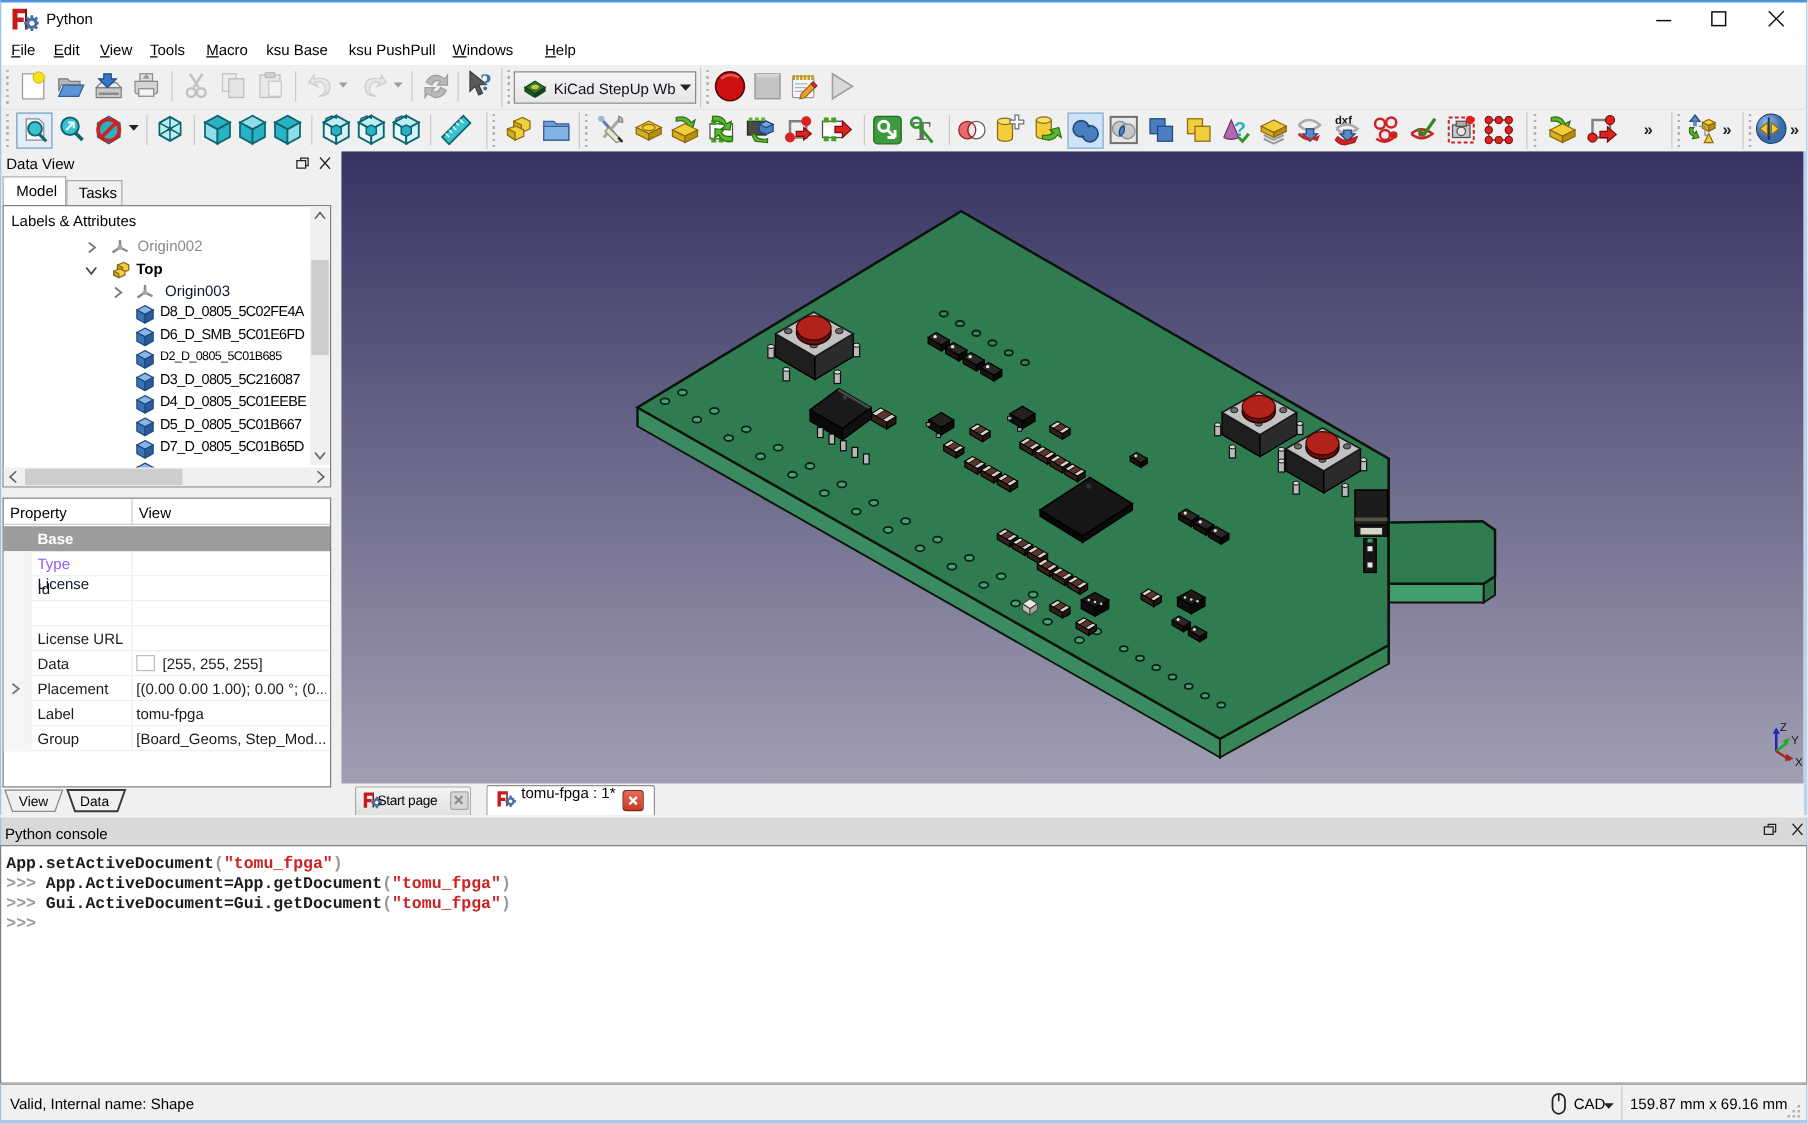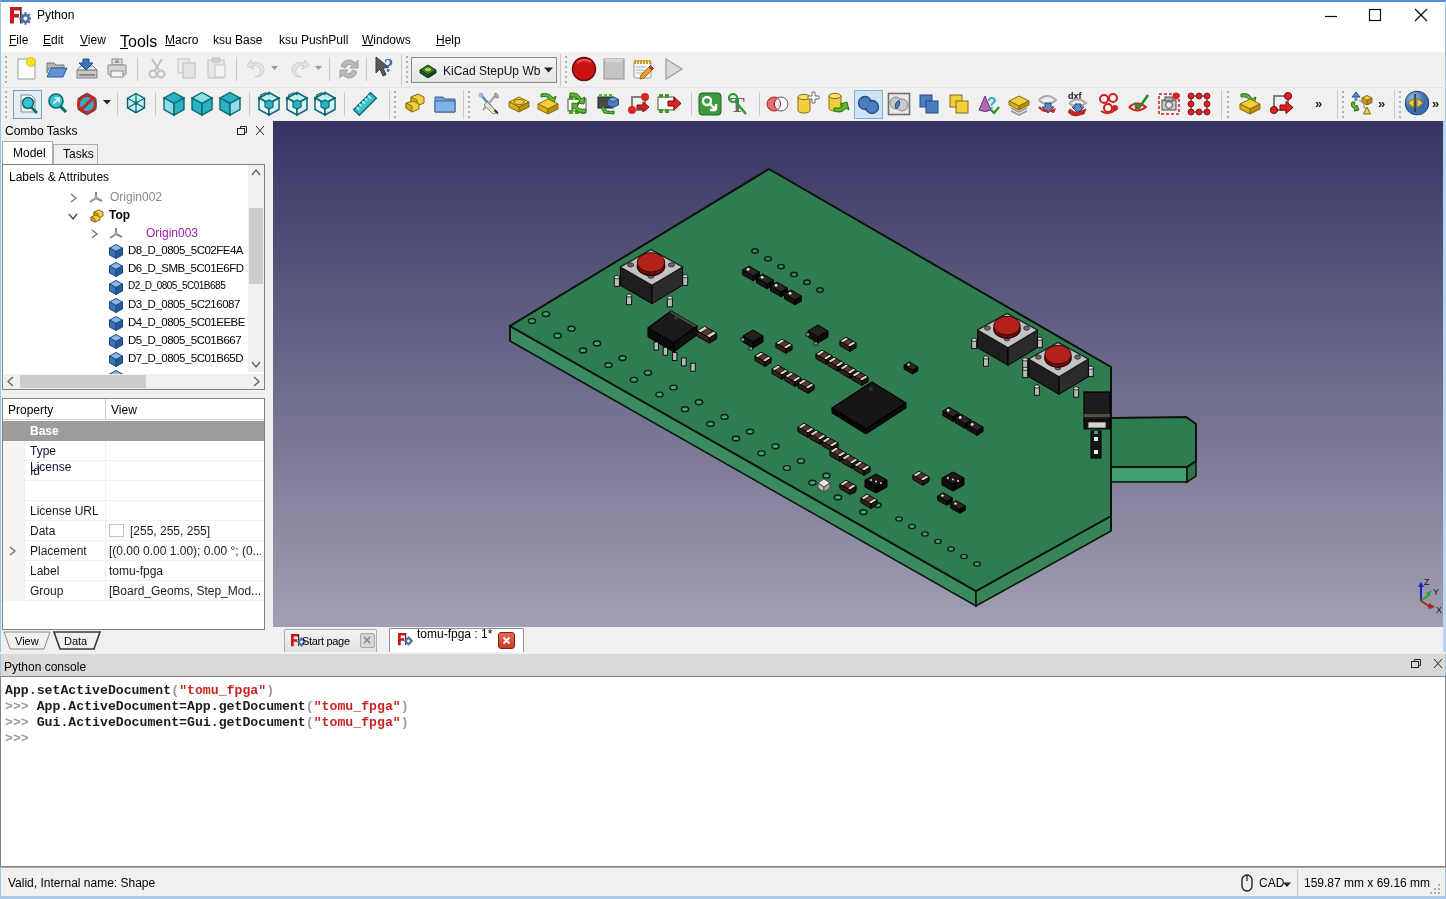--- a/index.html
+++ b/index.html
@@ -32,21 +32,21 @@
       <line x1="5" y1="8.5" x2="17" y2="8.5"></line>
       <rect x="49.5" y="1.5" width="11" height="11"></rect>
       <line x1="95" y1="1" x2="107" y2="13"></line>
       <line x1="107" y1="1" x2="95" y2="13"></line>
     </g>
   </svg>
 <div class="abs" style="left:0;top:30px;width:1446px;height:22px;background:#ffffff;border-left:1px solid #9cc5ec;border-right:1px solid #9cc5ec"></div>
 <div class="abs" style="left:9px;top:33px;font-size:12px"><u>F</u>ile</div>
 <div class="abs" style="left:43px;top:33px;font-size:12px"><u>E</u>dit</div>
 <div class="abs" style="left:80px;top:33px;font-size:12px"><u>V</u>iew</div>
-<div class="abs" style="left:120px;top:33px;font-size:16px"><u>T</u>ools</div>
+<div class="abs" style="left:120px;top:33px;font-size:12px"><u>T</u>ools</div>
 <div class="abs" style="left:165px;top:33px;font-size:12px"><u>M</u>acro</div>
 <div class="abs" style="left:213px;top:33px;font-size:12px">ksu Base</div>
 <div class="abs" style="left:279px;top:33px;font-size:12px">ksu PushPull</div>
 <div class="abs" style="left:362px;top:33px;font-size:12px"><u>W</u>indows</div>
 <div class="abs" style="left:436px;top:33px;font-size:12px"><u>H</u>elp</div>
 <div class="abs" style="left:0;top:52px;width:1446px;height:36px;background:#f0f0f0;border-bottom:1px solid #e3e3e3;border-left:1px solid #9cc5ec;border-right:1px solid #9cc5ec"></div>
 <div class="abs" style="left:0;top:88px;width:1446px;height:33px;background:#f0f0f0;border-left:1px solid #9cc5ec;border-right:1px solid #9cc5ec"></div>
 <div class="handle" style="left:5px;top:56px;height:28px"></div>
 <div class="sep1" style="left:137px;top:57px;height:24px"></div>
 <div class="sep1" style="left:236px;top:57px;height:24px"></div>
@@ -453,21 +453,21 @@
         <stop offset="0" stop-color="#9ec2ea"></stop>
         <stop offset="1" stop-color="#3a6aaa" stop-opacity="0.9"></stop>
       </radialGradient>
     </defs>
     <path d="M11,4 v18" stroke="#16365e" stroke-width="1.6"></path>
     <path d="M10,8 l-6,5 6,5 z" fill="#f2cf3a" stroke="#8a6a10"></path>
     <path d="M13,8 l6,5 -6,5 z" fill="#f2cf3a" stroke="#8a6a10"></path>
   </svg>
 <div class="abs" style="left:1432px;top:96px;font-size:13px;font-weight:bold;color:#222">»</div>
 <div class="abs" style="left:0;top:121px;width:267px;height:531px;background:#f0f0f0;border-left:1px solid #9cc5ec"></div>
-<div class="abs" style="left:5px;top:124px;font-size:12px">Combo Tasks</div>
+<div class="abs" style="left:5px;top:124px;font-size:12px">Data View</div>
 <svg style="position:absolute;left:236px;top:125px" width="30" height="12">
     <g stroke="#222" stroke-width="1" fill="none">
       <rect x="1.5" y="3.5" width="7" height="6"></rect>
       <path d="M4.5,3.5 v-2 h6 v6 h-2"></path>
       <path d="M20,1 l8,9 m0,-9 l-8,9"></path>
     </g>
   </svg>
 <div class="abs" style="left:2px;top:141px;width:51px;height:23px;background:#ffffff;border:1px solid #acacac;border-bottom:none"></div>
 <div class="abs" style="left:53px;top:144px;width:45px;height:20px;background:#f0f0f0;border:1px solid #acacac;border-bottom:none"></div>
 <div class="abs" style="left:13px;top:146px;font-size:12px">Model</div>
@@ -496,21 +496,21 @@
 <div class="abs" style="left:109px;top:208px;font-size:12px;font-weight:bold">Top</div>
 <svg style="position:absolute;left:89px;top:229px" width="10" height="10">
     <path d="M3,1 l5,4 -5,4" fill="none" stroke="#777" stroke-width="1.4"></path>
   </svg>
 <svg style="position:absolute;left:108px;top:226px" width="16" height="16">
     <g stroke="#8a8a8a" stroke-width="2" fill="none">
       <path d="M8,8 L8,2 M8,8 L2,12 M8,8 L14,11"></path>
     </g>
     <circle cx="8" cy="8" r="2" fill="#aaa"></circle>
   </svg>
-<div class="abs" style="left:146px;top:226px;font-size:12px;color:#a21caf">Origin003</div>
+<div class="abs" style="left:132px;top:226px;font-size:12px;color:#0f172a">Origin003</div>
 <svg style="position:absolute;left:108px;top:243px" width="16" height="16">
     <polygon points="8,1.5 14.5,5 8,8.5 1.5,5" fill="#8cb6e8" stroke="#1e4a80"></polygon>
     <polygon points="1.5,5 8,8.5 8,15.5 1.5,12" fill="#3c72b8" stroke="#1e4a80"></polygon>
     <polygon points="14.5,5 8,8.5 8,15.5 14.5,12" fill="#2a5a9c" stroke="#1e4a80"></polygon>
   </svg>
 <div class="abs" style="left:128px;top:244px;font-size:11.5px;letter-spacing:-0.5px">D8_D_0805_5C02FE4A</div>
 <svg style="position:absolute;left:108px;top:261px" width="16" height="16">
     <polygon points="8,1.5 14.5,5 8,8.5 1.5,5" fill="#8cb6e8" stroke="#1e4a80"></polygon>
     <polygon points="1.5,5 8,8.5 8,15.5 1.5,12" fill="#3c72b8" stroke="#1e4a80"></polygon>
     <polygon points="14.5,5 8,8.5 8,15.5 14.5,12" fill="#2a5a9c" stroke="#1e4a80"></polygon>
@@ -570,21 +570,21 @@
 <div class="abs" style="left:2px;top:398px;width:263px;height:232px;background:#ffffff;border:1px solid #828282"></div>
 <div class="abs" style="left:3px;top:399px;width:261px;height:21px;border-bottom:1px solid #d0d0d0"></div>
 <div class="abs" style="left:105px;top:399px;width:1px;height:21px;background:#d0d0d0"></div>
 <div class="abs" style="left:8px;top:403px;font-size:12px">Property</div>
 <div class="abs" style="left:111px;top:403px;font-size:12px">View</div>
 <div class="abs" style="left:3px;top:421px;width:261px;height:20px;background:#9c9c9c"></div>
 <div class="abs" style="left:30px;top:424px;font-size:12px;font-weight:bold;color:#fff">Base</div>
 <div class="abs" style="left:3px;top:441px;width:261px;height:20px;border-bottom:1px solid #f0f0f0"></div>
 <div class="abs" style="left:3px;top:441px;width:22px;height:20px;background:#f5f5f5;border-right:1px solid #f0f0f0"></div>
 <div class="abs" style="left:105px;top:441px;width:1px;height:20px;background:#f0f0f0"></div>
-<div class="abs" style="left:30px;top:444px;font-size:12px;color:#0f172a">Type</div>
+<div class="abs" style="left:30px;top:444px;font-size:12px;color:#8b5cf6">Type</div>
 <div class="abs" style="left:3px;top:461px;width:261px;height:20px;border-bottom:1px solid #f0f0f0"></div>
 <div class="abs" style="left:3px;top:461px;width:22px;height:20px;background:#f5f5f5;border-right:1px solid #f0f0f0"></div>
 <div class="abs" style="left:105px;top:461px;width:1px;height:20px;background:#f0f0f0"></div>
 <div class="abs" style="left:30px;top:464px;font-size:12px;color:#1a1a1a">Id</div>
 <div class="abs" style="left:3px;top:481px;width:261px;height:20px;border-bottom:1px solid #f0f0f0"></div>
 <div class="abs" style="left:3px;top:481px;width:22px;height:20px;background:#f5f5f5;border-right:1px solid #f0f0f0"></div>
 <div class="abs" style="left:105px;top:481px;width:1px;height:20px;background:#f0f0f0"></div>
 <div class="abs" style="left:30px;top:460px;font-size:12px;color:#0f172a">License</div>
 <div class="abs" style="left:3px;top:501px;width:261px;height:20px;border-bottom:1px solid #f0f0f0"></div>
 <div class="abs" style="left:3px;top:501px;width:22px;height:20px;background:#f5f5f5;border-right:1px solid #f0f0f0"></div>

